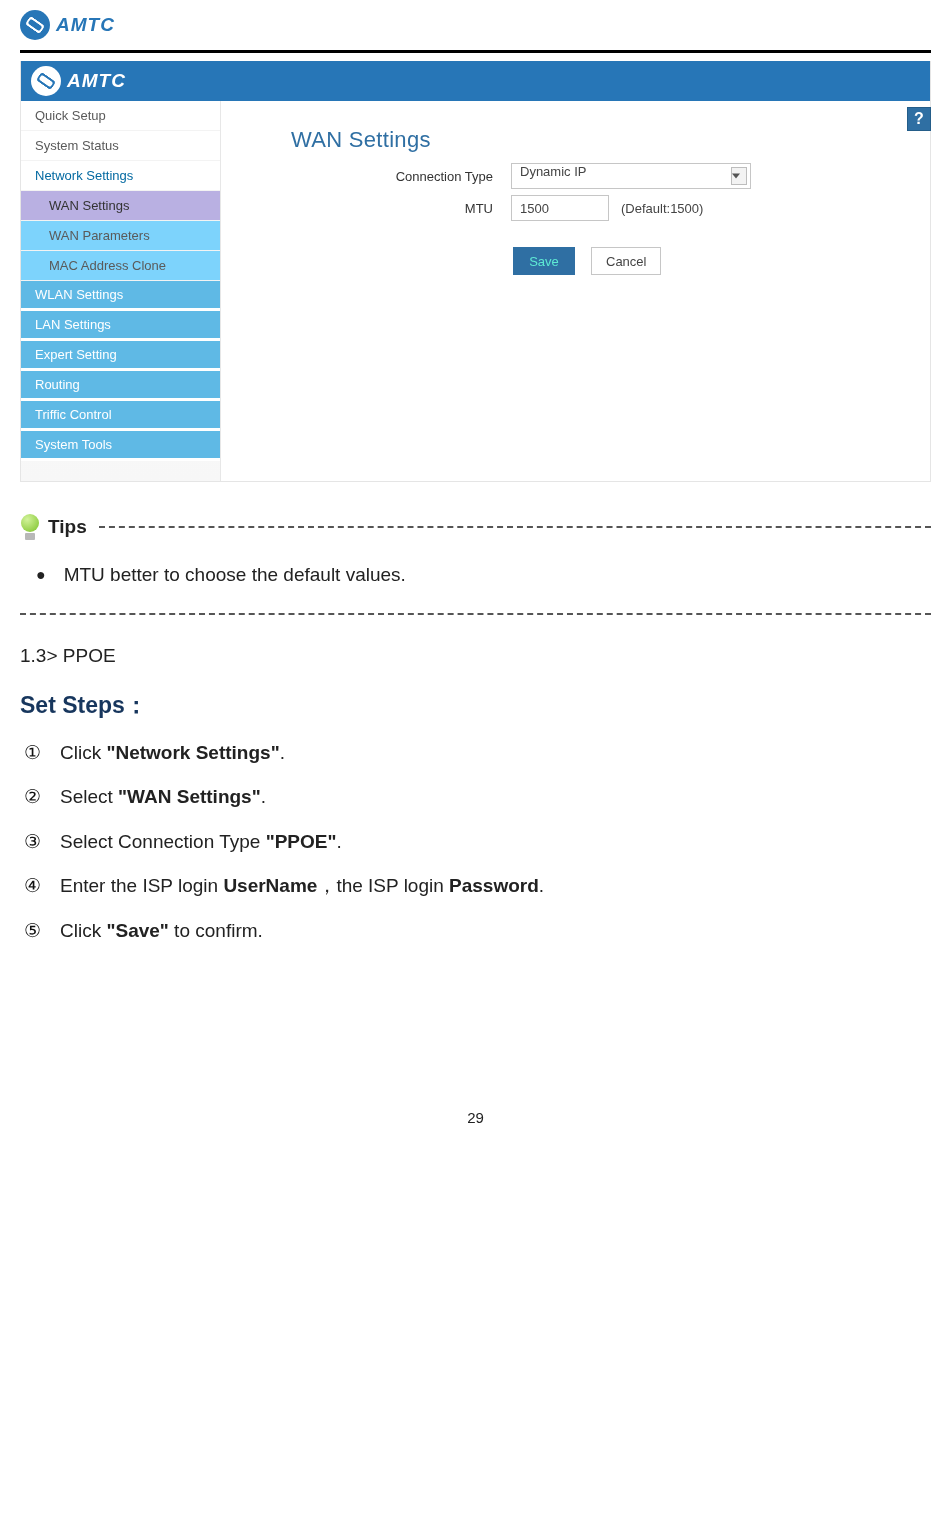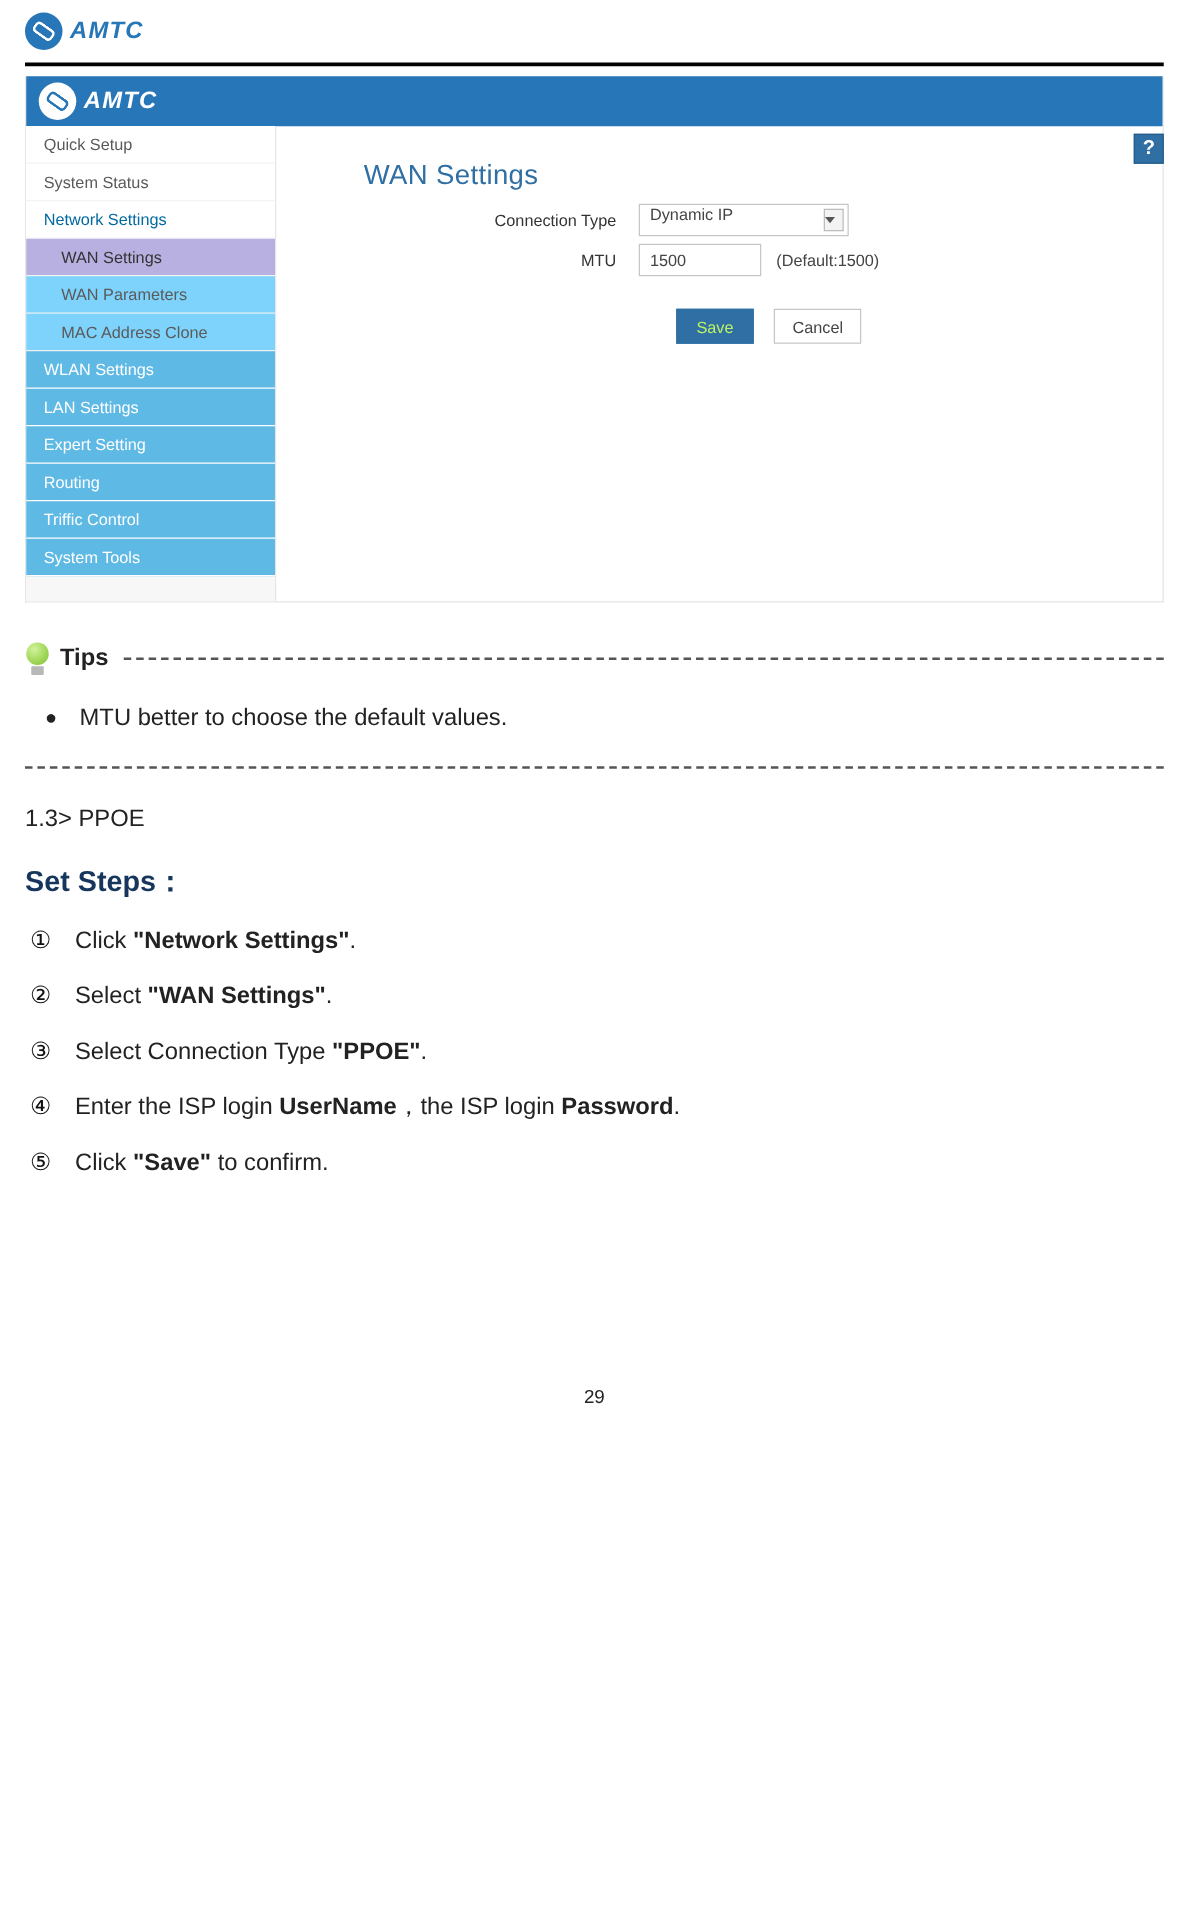--- a/index.html
+++ b/index.html
@@ -32,51 +32,51 @@
   .shot-body { display: flex; min-height: 380px; position: relative; gap: 16px; }
   .sidebar { width: 200px; background: linear-gradient(#fdfdfd,#f7f7f7); border-right: 1px solid #e7e7e7; font-size: 13px; color: #5a5a5a; }
   .side-item {
     height: 30px; display: flex; align-items: center; padding-left: 14px; cursor: pointer;
     border-bottom: 1px solid #f3f3f3;
   }
   .side-item.expanded-group { color: #0369a1; }
   .side-item.sub { padding-left: 28px; background: #7dd3fc; }
   .side-item.sub.active { background: #b9b0e2; color: #333; }
   .side-section { background: #5fb9e5; color: #fff; }
-  .side-section .side-item { color: #fff; border-bottom: 1px solid #ffffff; }
+  .side-section .side-item { color: #fff; border-bottom: 3px solid #ffffff; }
   .sidebar-top { background: #fff; }
 
   .main { flex: 1; position: relative; padding: 10px 20px; }
   .help-badge {
     position: absolute; right: -1px; top: 6px; width: 24px; height: 24px;
     background: #2f6fa3; color: #fff; display: flex; align-items: center; justify-content: center;
     font-weight: 700; font-size: 16px; border: 1px solid #245d89;
   }
   .panel-title { color: #2f6fa3; font-size: 22px; margin: 16px 0 10px 34px; letter-spacing: 0.3px; }
   .form-row { display: flex; align-items: center; margin: 6px 0 6px 34px; font-size: 13px; color: #333; }
   .form-row .label { width: 220px; text-align: right; padding-right: 18px; color: #333; }
   .select, .textin {
     height: 26px; border: 1px solid #c6c6c6; background: #fff; font-size: 13px; color: #444;
   }
-  .select { width: 168px; padding: 0 24px 0 8px; position: relative; }
+  .select { width: 240px; padding: 0 24px 0 8px; position: relative; }
   .select-wrap { position: relative; display: inline-block; }
   .select-caret {
     position: absolute; right: 6px; top: 50%; transform: translateY(-50%);
     width: 0; height: 0; border-left: 4px solid transparent; border-right: 4px solid transparent; border-top: 5px solid #555;
   }
   .select-caret-box { position:absolute; right:4px; top:4px; width:16px; height:18px; border:1px solid #bdbdbd; background:#f3f3f3;}
   .textin { width: 98px; padding: 0 8px; }
   .hint { margin-left: 12px; color: #444; text-align: center; }
   .btn-row { display: flex; gap: 16px; margin: 26px 0 0 256px; }
   .btn {
     height: 28px; min-width: 62px; padding: 0 14px; font-size: 13px;
     display: inline-flex; align-items: center; justify-content: center; cursor: pointer;
     border: 1px solid #c6c6c6; background: #fff; color: #444;
   }
-  .btn.primary { background: #2f6fa3; border-color: #2f6fa3; color: #bef264; margin-left: 28px; }
+  .btn.primary { background: #2f6fa3; border-color: #2f6fa3; color: #5eead4; }
 
   
   .doc { margin-top: 30px; font-size: 19px; line-height: 1.6; }
   .tips-row { display: flex; align-items: center; gap: 8px; margin-top: 6px; justify-content: center; }
   .bulb {
     width: 20px; height: 26px; position: relative;
   }
   .bulb .glass {
     width: 18px; height: 18px; border-radius: 50%; background: radial-gradient(circle at 35% 30%, #d2f39a, #7bc128);
     position: absolute; left: 1px; top: 0;

